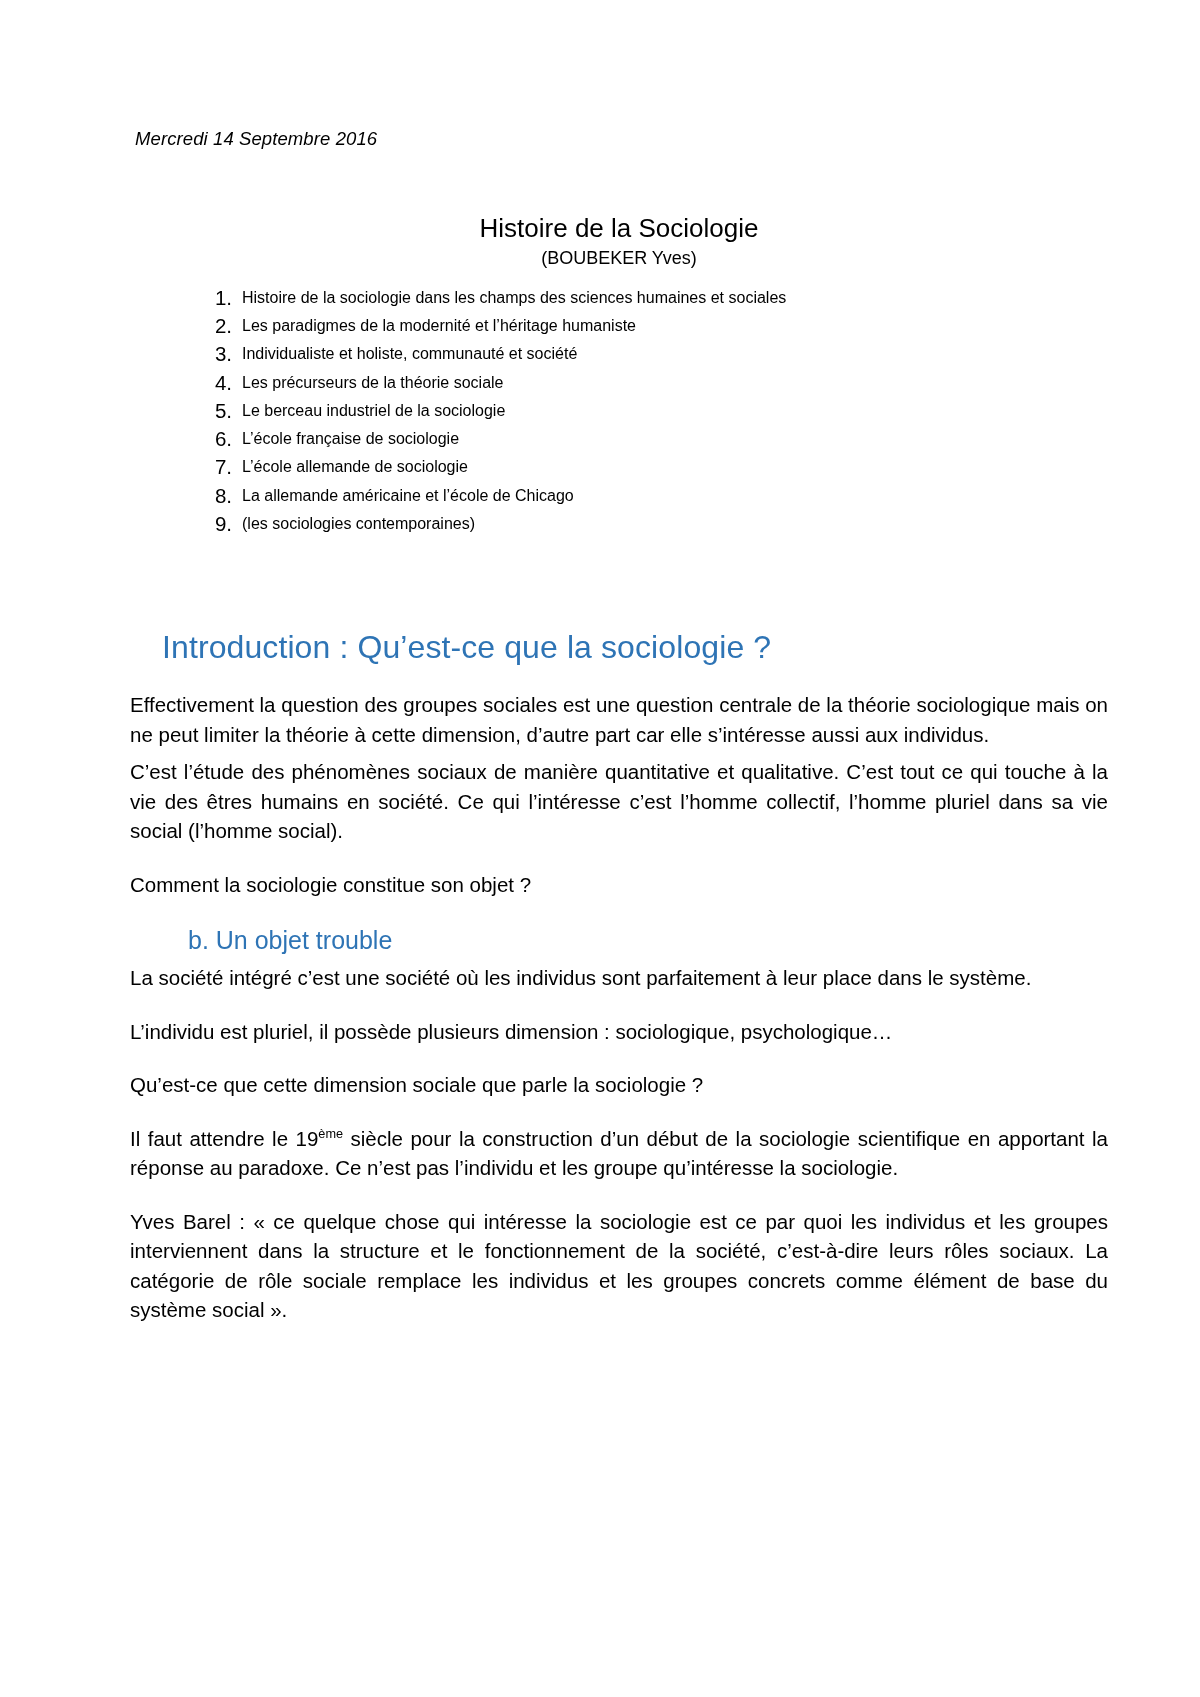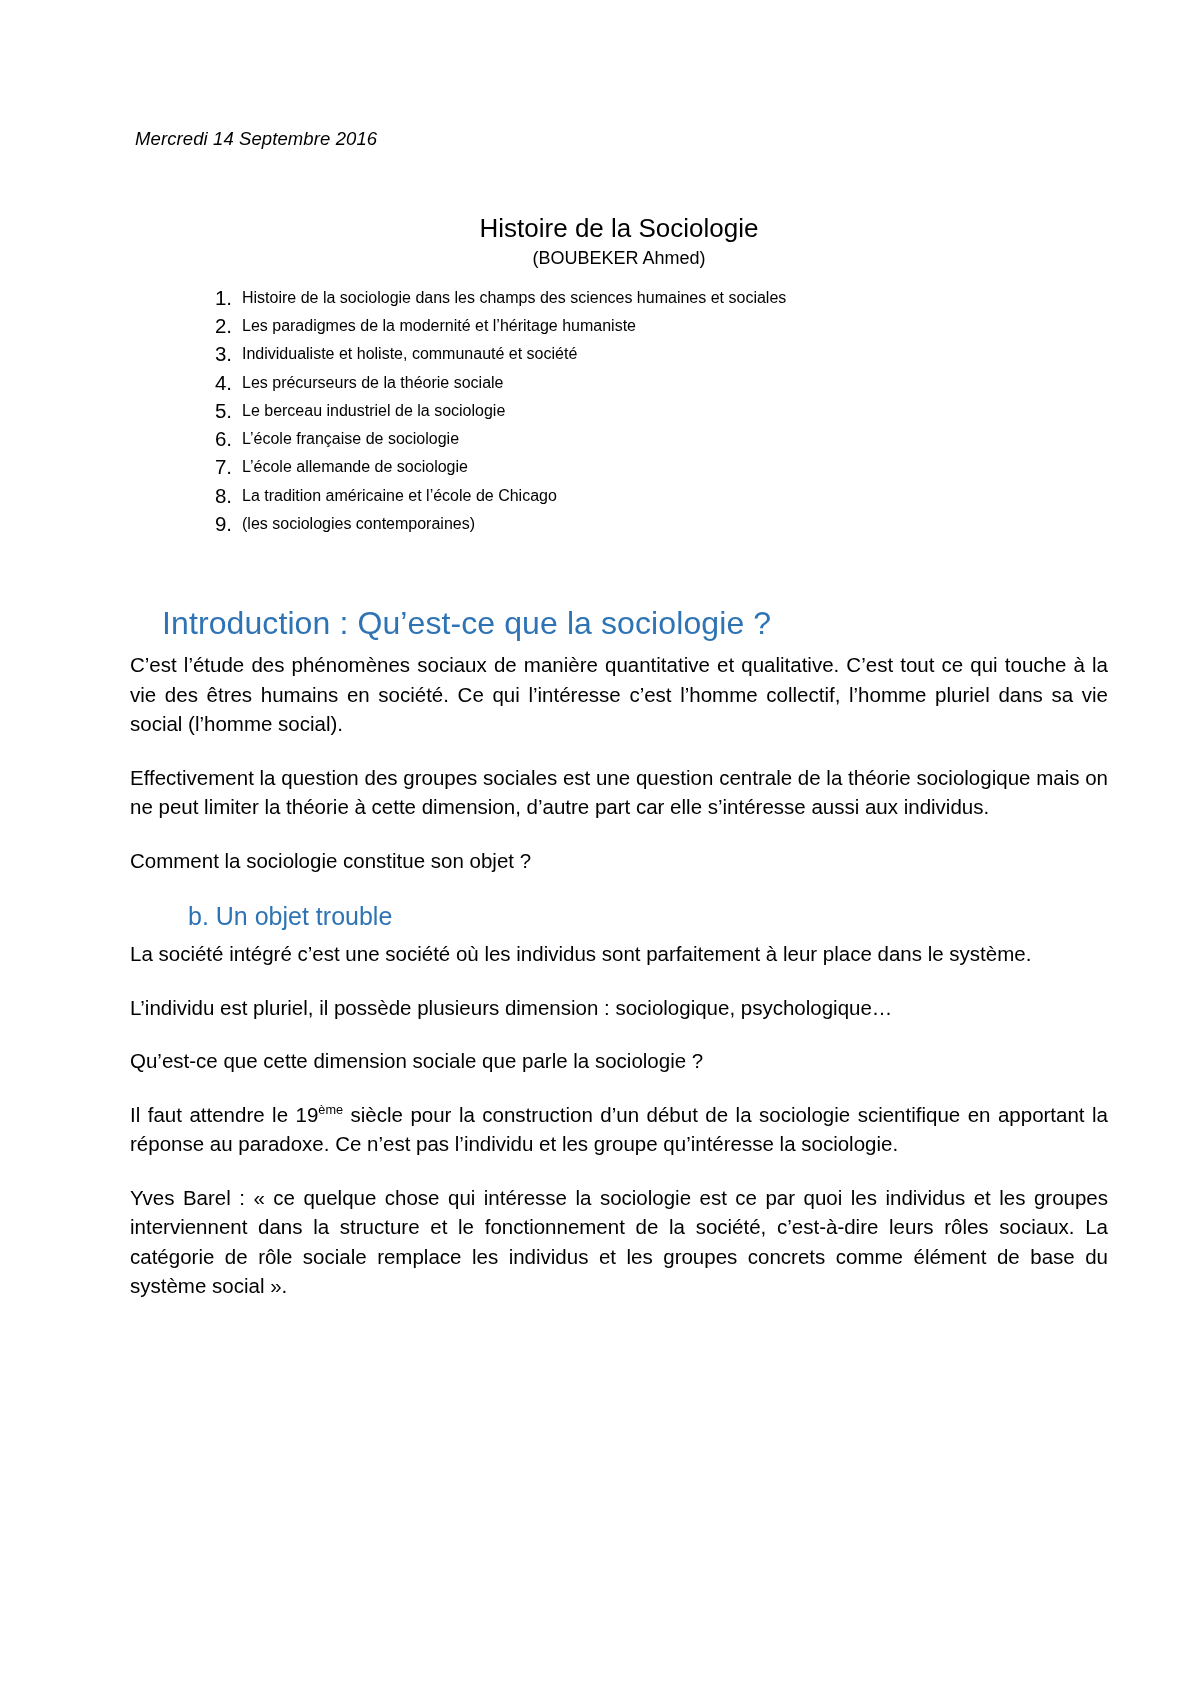--- a/index.html
+++ b/index.html
@@ -77,21 +77,21 @@
     text-align: right;
     font-size: 20.5px;
   }
 
   
   .h-intro {
     color: #2E74B5;
     font-size: 32px;
     line-height: 1.2;
     font-weight: normal;
-    margin: 66px 0 0 32px;
+    margin: 90px 0 0 32px;
     letter-spacing: 0.1px;
   }
   .h-sub {
     color: #2E74B5;
     font-size: 25px;
     line-height: 1.2;
     font-weight: normal;
     margin: 8px 0 0 38px;
   }
   .h-sub.b-spaced {
@@ -123,40 +123,40 @@
   }
 </style>
 </head>
 <body>
 
 <div class="page">
 
   <div class="date-line">Mercredi 14 Septembre 2016</div>
 
   <h1 class="doc-title">Histoire de la Sociologie</h1>
-  <div class="doc-subtitle">(BOUBEKER Ahmed)</div>
+  <div class="doc-subtitle">(BOUBEKER Yves)</div>
 
   <ol class="outline">
     <li>Histoire de la sociologie dans les champs des sciences humaines et sociales</li>
     <li>Les paradigmes de la modernité et l’héritage humaniste</li>
     <li>Individualiste et holiste, communauté et société</li>
     <li>Les précurseurs de la théorie sociale</li>
     <li>Le berceau industriel de la sociologie</li>
     <li>L’école française de sociologie</li>
     <li>L’école allemande de sociologie</li>
-    <li>La tradition américaine et l’école de Chicago</li>
+    <li>La allemande américaine et l’école de Chicago</li>
     <li>(les sociologies contemporaines)</li>
   </ol>
 
   <h2 class="h-intro">Introduction : Qu’est-ce que la sociologie ?</h2>
 
 
+  <p class="body spaced">Effectivement la question des groupes sociales est une question centrale de la théorie sociologique mais on ne peut limiter la théorie à cette dimension, d’autre part car elle s’intéresse aussi aux individus.</p>
+
   <p class="body">C’est l’étude des phénomènes sociaux de manière quantitative et qualitative. C’est tout ce qui touche à la vie des êtres humains en société. Ce qui l’intéresse c’est l’homme collectif, l’homme pluriel dans sa vie social (l’homme social).</p>
-
-  <p class="body spaced">Effectivement la question des groupes sociales est une question centrale de la théorie sociologique mais on ne peut limiter la théorie à cette dimension, d’autre part car elle s’intéresse aussi aux individus.</p>
 
   <p class="body bold">Comment la sociologie constitue son objet ?</p>
 
   <h3 class="h-sub b-spaced">b. Un objet trouble</h3>
 
   <p class="body">La société intégré c’est une société où les individus sont parfaitement à leur place dans le système.</p>
 
   <p class="body spaced">L’individu est pluriel, il possède plusieurs dimension : sociologique, psychologique…</p>
 
   <p class="body bold">Qu’est-ce que cette dimension sociale que parle la sociologie ?</p>

